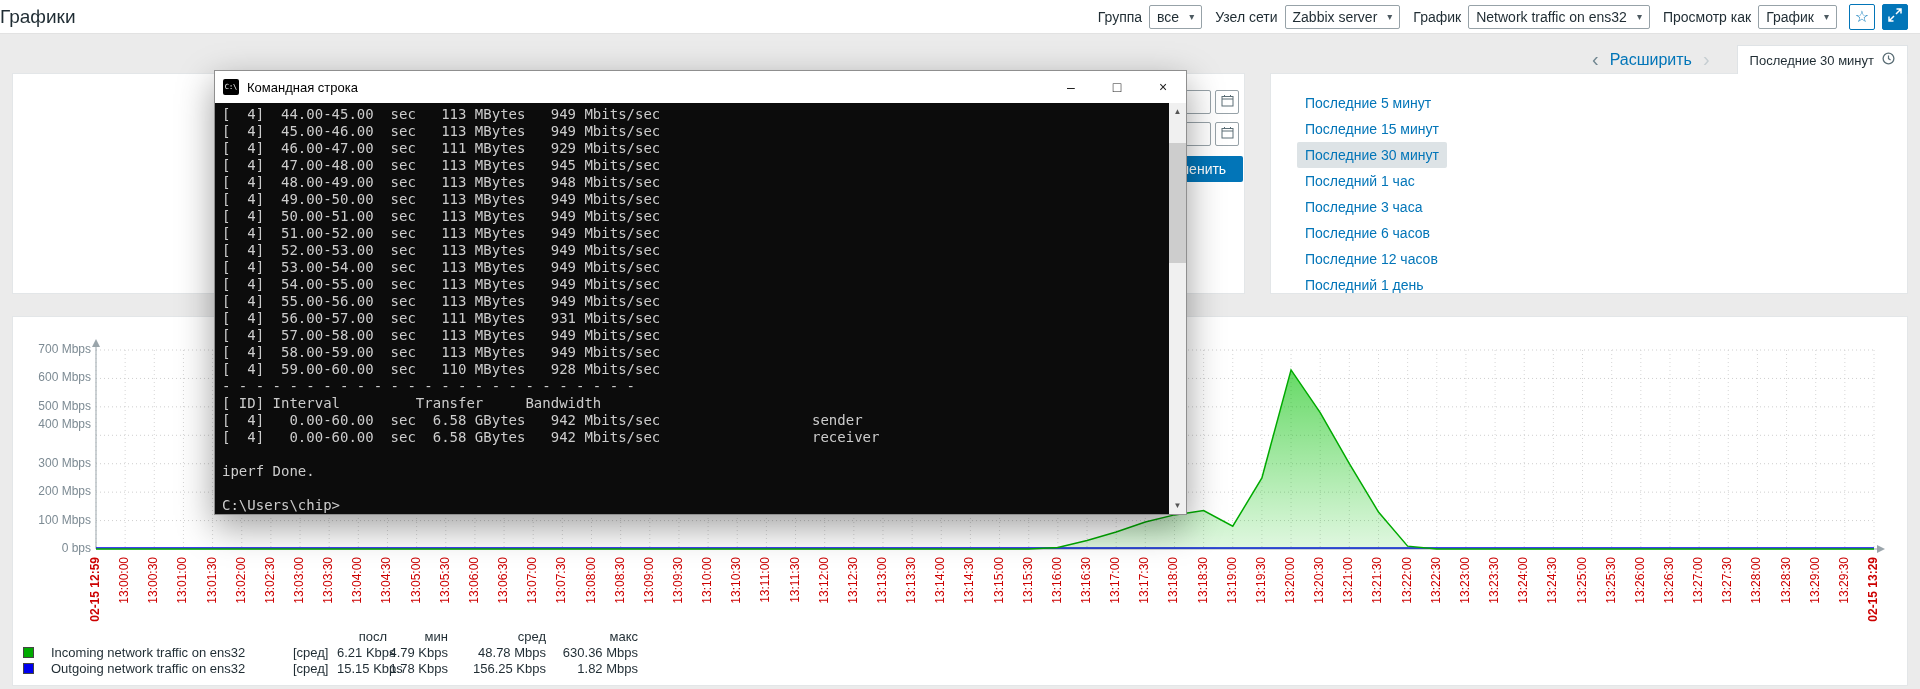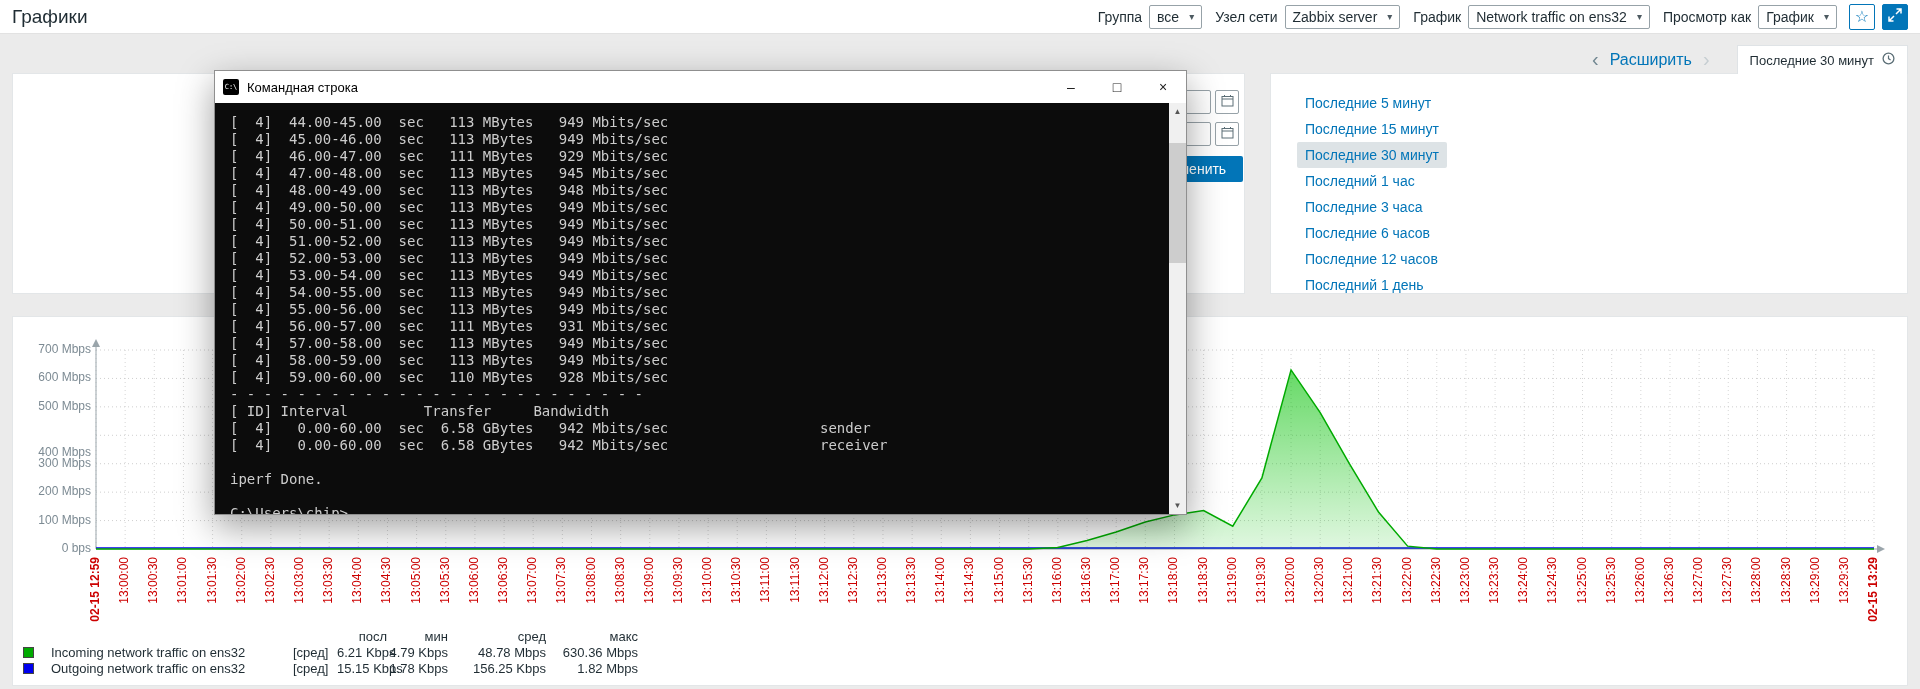--- a/index.html
+++ b/index.html
@@ -9,21 +9,21 @@
     background:#ebebeb; font-family:"Liberation Sans", sans-serif; color:#1f2c33;
   }
   a { text-decoration:none; }
 
   
   .topbar {
     position:absolute; left:0; top:0; width:1920px; height:34px;
     background:#fff; border-bottom:1px solid #e2e2e2;
     display:flex; align-items:center;
   }
-  .page-title { font-size:19px; margin-left:12px; color:#1f2c33; }
+  .page-title { font-size:19px; margin-left:0; color:#1f2c33; }
   .topbar-right { margin-left:auto; display:flex; align-items:center; gap:7px; padding-right:12px; }
   .flt-label { font-size:14px; color:#1f2c33; margin-left:6px; white-space:nowrap; }
   .select {
     height:24px; background:#fff; border:1px solid #97a2a8; border-radius:2px;
     display:flex; align-items:center; padding:0 7px; font-size:14px; gap:10px; cursor:pointer; white-space:nowrap;
   }
   .caret { font-size:10px; color:#4d5a61; }
   .btn-icon { width:26px; height:26px; border-radius:2px; display:flex; align-items:center; justify-content:center; cursor:pointer; }
   .btn-star { border:1px solid #0275b8; background:#fff; color:#0275b8; font-size:16px; line-height:1; }
   .btn-kiosk { background:#0275b8; border:1px solid #0275b8; }
@@ -79,21 +79,21 @@
   #cmd { position:absolute; left:214px; top:70px; width:973px; height:445px; background:#0c0c0c;
          border:1px solid #8f8f8f; box-shadow:0 12px 34px rgba(0,0,0,.38); z-index:50; }
   .cmd-titlebar { height:32px; background:#fff; display:flex; align-items:center; }
   .cmd-icon { width:16px; height:16px; margin:0 8px; background:#000; border-radius:2px; color:#fff;
               font-size:7px; font-family:"DejaVu Sans Mono", monospace; display:flex; align-items:center; justify-content:center; }
   .cmd-title { font-size:13px; color:#000; }
   .cmd-buttons { margin-left:auto; display:flex; height:100%; }
   .cmd-btn { width:46px; height:100%; display:flex; align-items:center; justify-content:center;
              font-size:14px; color:#222; cursor:pointer; }
   .cmd-body { position:absolute; top:32px; left:0; right:17px; bottom:0; overflow:hidden; background:#0c0c0c; }
-  .cmd-body pre { margin:8px; padding:3px 0 0 7px; font-family:"DejaVu Sans Mono", monospace;
+  .cmd-body pre { margin:0; padding:3px 0 0 7px; font-family:"DejaVu Sans Mono", monospace;
                   font-size:14px; line-height:17px; color:#cccccc; }
   .cmd-scroll { position:absolute; top:32px; right:0; bottom:0; width:17px; background:#f0f0f0; }
   .scroll-arrow { position:absolute; left:0; width:17px; height:17px; font-size:8px; color:#555;
                   display:flex; align-items:center; justify-content:center; cursor:pointer; }
   .scroll-up { top:0; } .scroll-down { bottom:0; }
   .scroll-thumb { position:absolute; left:0; top:40px; width:17px; height:120px; background:#cdcdcd; cursor:pointer; }
 </style>
 </head>
 <body>
 
@@ -191,21 +191,21 @@
         <a class="tr-link" href="#">Последний 1 день</a>
       </div>
     </div>
 </div>
 
 <div class="panel" id="chart-panel">
   <div>
       <div class="ylab" style="top: 25px;">700 Mbps</div>
       <div class="ylab" style="top: 53.4286px;">600 Mbps</div>
       <div class="ylab" style="top: 81.8571px;">500 Mbps</div>
-      <div class="ylab" style="top: 128px;">400 Mbps</div>
+      <div class="ylab" style="top: 100px;">400 Mbps</div>
       <div class="ylab" style="top: 138.714px;">300 Mbps</div>
       <div class="ylab" style="top: 167.143px;">200 Mbps</div>
       <div class="ylab" style="top: 195.571px;">100 Mbps</div>
       <div class="ylab" style="top: 224px;">0 bps</div>
     </div>
   <div id="plot">
     <svg id="chart-svg" width="1778" height="199">
         <defs>
           <linearGradient id="gg" x1="0" y1="0" x2="0" y2="1">
             <stop offset="0" stop-color="#00c000" stop-opacity="0.6"></stop>

